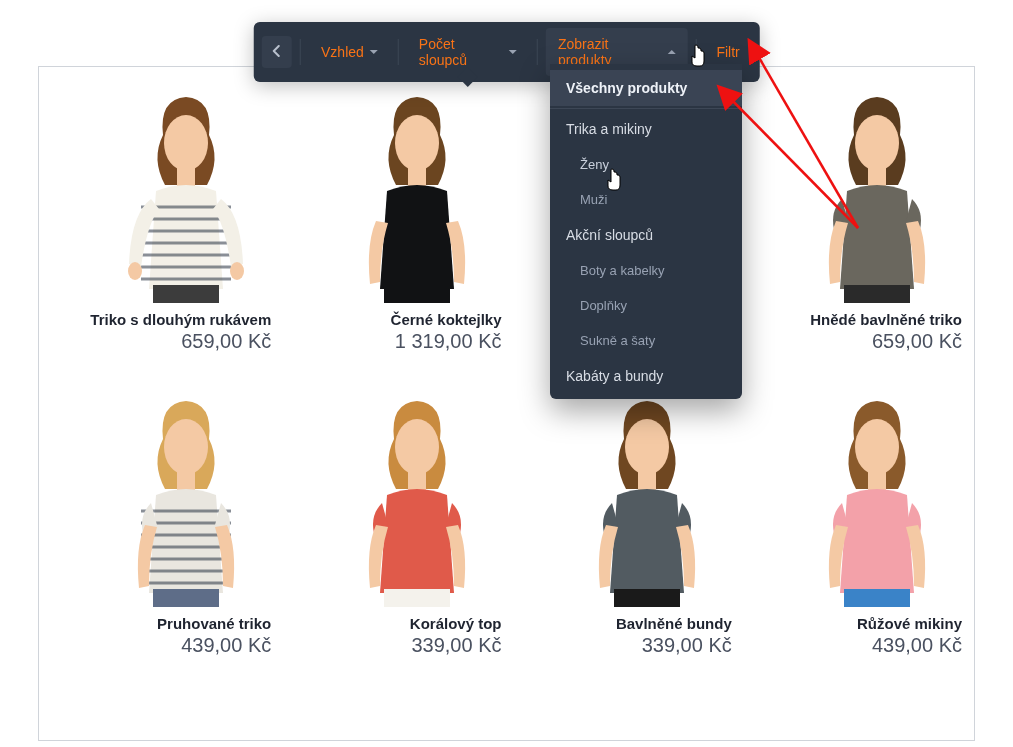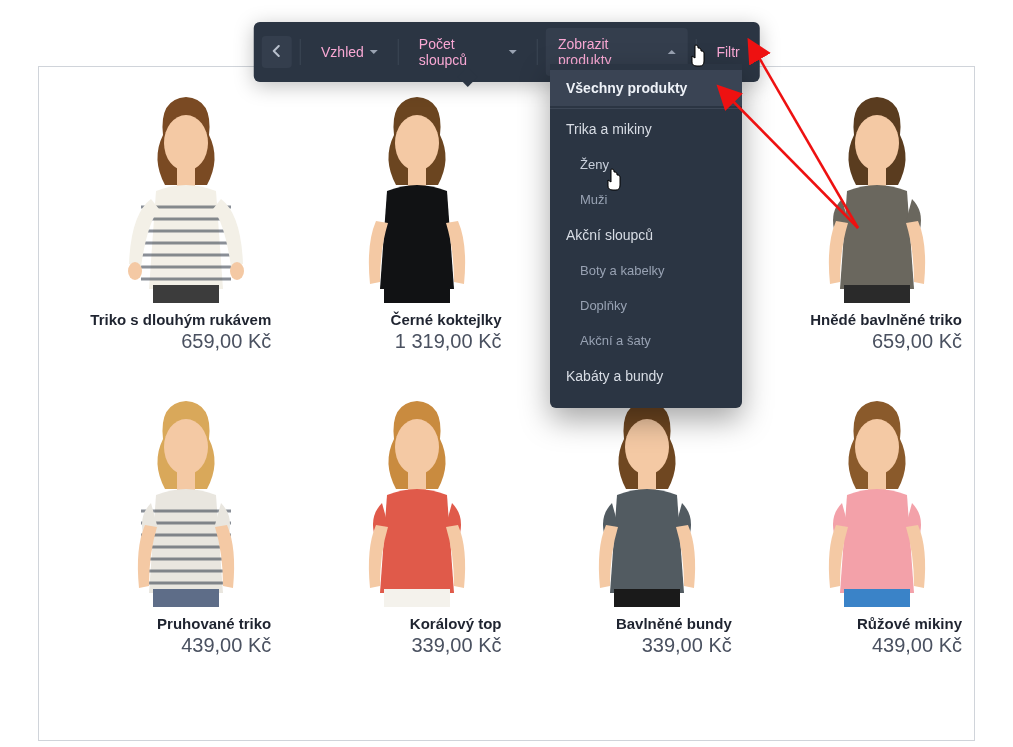--- a/index.html
+++ b/index.html
@@ -21,21 +21,21 @@
     background: #2b3543;
     border-radius: 6px;
     display: flex;
     align-items: center;
     padding: 6px 8px;
     gap: 4px;
     box-shadow: 0 4px 20px rgba(0,0,0,0.25);
     z-index: 50;
   }
   .toolbar-btn, .toolbar-icon-btn {
-    color: #f9a8d4;
+    color: #f97316;
     font-size: 14px;
     display: flex;
     align-items: center;
     gap: 6px;
     padding: 8px 12px;
     border-radius: 4px;
     cursor: pointer;
     border: none;
     background: transparent;
   }
@@ -73,21 +73,21 @@
 
   
   .dropdown {
     position: absolute;
     top: 64px;
     left: 550px;
     width: 192px;
     background: #2b3543;
     border-radius: 0 0 6px 6px;
     box-shadow: 0 12px 30px rgba(0,0,0,0.35);
-    padding: 6px 0 14px;
+    padding: 6px 0 5px;
     z-index: 60;
   }
   .dropdown-item {
     padding: 10px 16px;
     color: #d8dde5;
     font-size: 14px;
     cursor: pointer;
   }
   .dropdown-item.selected {
     background: #3a4454;
@@ -206,21 +206,21 @@
 
 <div class="dropdown">
   <div class="dropdown-item selected">Všechny produkty</div>
   <div class="dropdown-divider"></div>
   <div class="dropdown-item">Trika a mikiny</div>
   <div class="dropdown-item sub hovered">Ženy</div>
   <div class="dropdown-item sub">Muži</div>
   <div class="dropdown-item">Akční sloupců</div>
   <div class="dropdown-item sub">Boty a kabelky</div>
   <div class="dropdown-item sub">Doplňky</div>
-  <div class="dropdown-item sub">Akční a šaty</div>
+  <div class="dropdown-item sub">Sukně a šaty</div>
   <div class="dropdown-item">Kabáty a bundy</div>
 </div>
 
 <div class="page">
   <div class="grid" id="grid">
       <div class="card">
         <div class="thumb">
           <svg class="person" viewBox="0 0 150 214">
     <path d="M52 46 Q48 10 75 8 Q102 10 98 46 Q110 70 96 96 L54 96 Q40 70 52 46 Z" fill="#7a4a23"></path>
     <ellipse cx="75" cy="54" rx="22" ry="28" fill="#f4c9a4"></ellipse>

